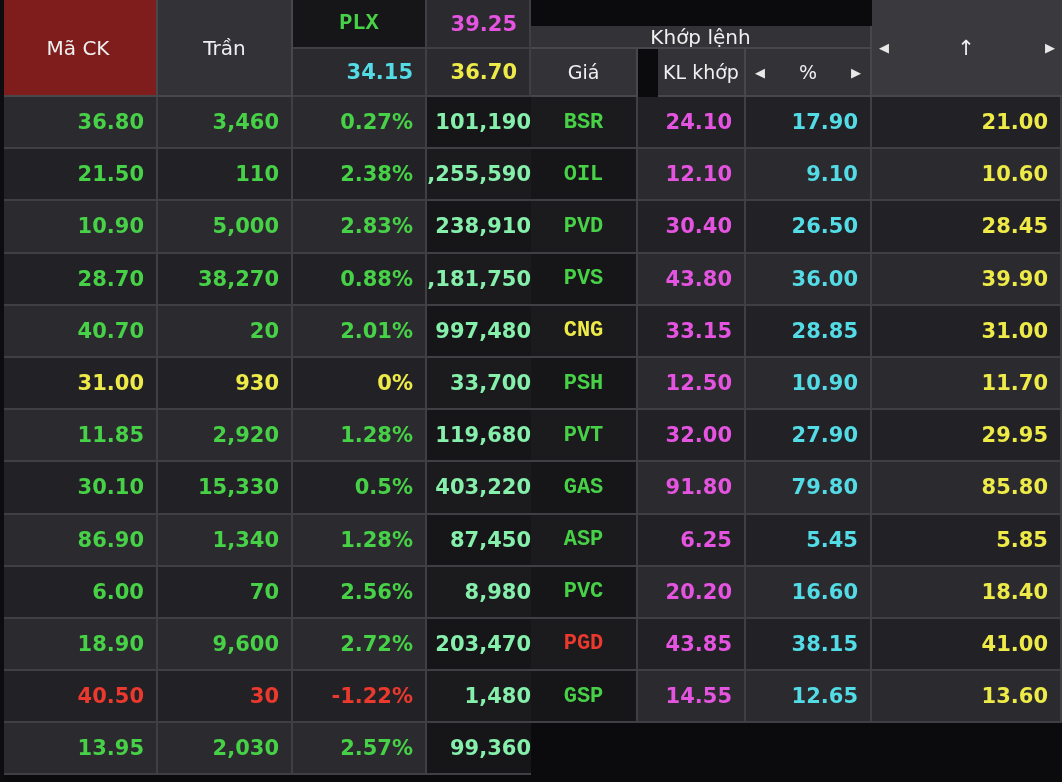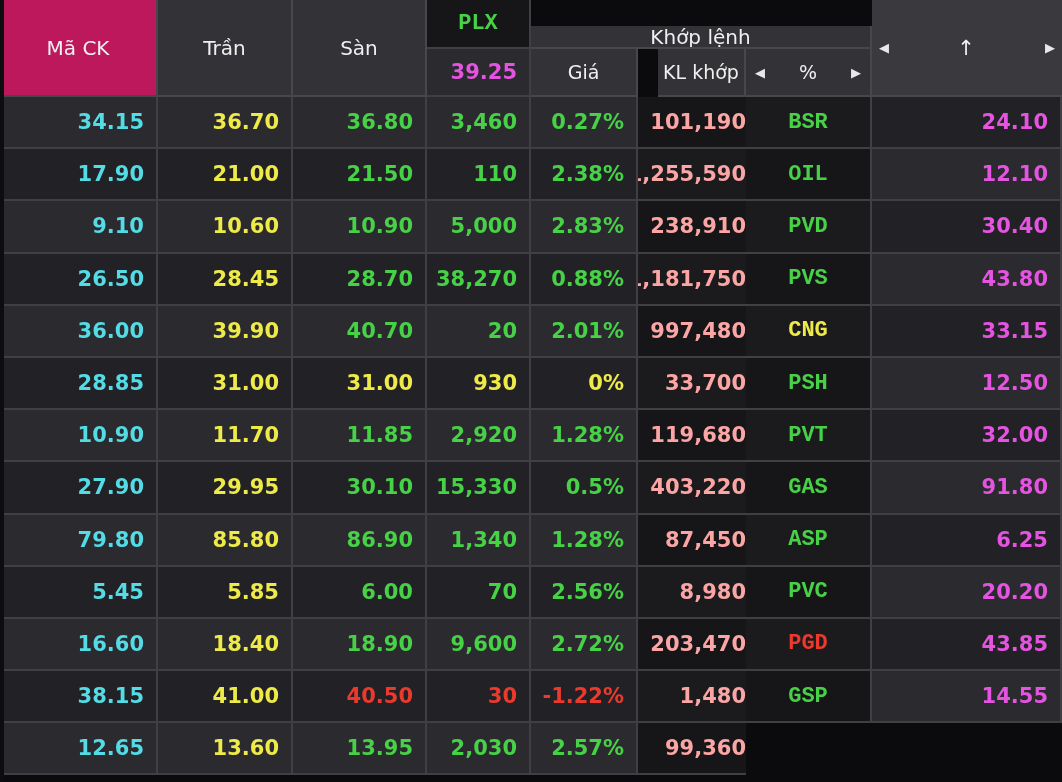--- a/index.html
+++ b/index.html
@@ -12,58 +12,57 @@
     grid-template-columns:158px 135px 134px 104px 107px 108px 126px 190px;
     grid-template-rows:49px 48px repeat(13,52.2px);
     overflow:hidden;
   }
   .edge-strip{position:absolute;left:0;top:0;width:4px;height:100%;background:#0d0d0f;z-index:5;}
   .cell{box-sizing:border-box;border-right:2px solid #404044;border-bottom:2px solid #404044;
         display:flex;align-items:center;overflow:hidden;}
   .lastcol{border-right:none;}
   
   .hdr{background:#333337;color:#f0f0f0;font-size:20px;justify-content:center;border-right:2px solid #48484c;border-bottom:2px solid #48484c;}
-  .hdr-symbol{grid-column:1;grid-row:1 / span 2;background:#be185d;}
+  .hdr-symbol{grid-column:1;grid-row:1 / span 2;background:#7f1d1d;}
   .hdr-ceiling{grid-column:2;grid-row:1 / span 2;}
   .hdr-floor{grid-column:3;grid-row:1 / span 2;}
   .hdr-ref{grid-column:4;grid-row:1 / span 2;}
   .hdr-group{grid-column:5 / span 3;grid-row:1;margin-top:26px;}
   .hdr-sub{grid-row:2;font-size:19px;}
   .hdr-price{grid-column:5;}
   .hdr-vol{grid-column:6;margin-left:20px;}
   .hdr-pct{grid-column:7;justify-content:space-between;padding:0 9px;}
   .hdr-total{grid-column:8;grid-row:1 / span 2;background:#3a3a3e;justify-content:space-between;padding:0 7px;border-right:none;}
   .hdr-total .lbl{flex:1;text-align:center;line-height:1.2;}
   .arrow{color:#e8e8e8;font-size:13px;}
   .up-arrow{color:#f0f0f0;font-size:21px;font-weight:400;margin-right:2px;}
   
   .row{display:contents;}
   .num{justify-content:flex-end;padding-right:12px;font-weight:bold;font-size:21px;}
   .sym{justify-content:center;font-weight:bold;font-size:22px;font-family:Liberation Mono, monospace;}
-  .total{padding-right:0;color:#fca5a5;}
+  .total{padding-right:0;color:#86efac;}
   .row.odd  .mid{background:#2b2b2f;}
   .row.even .mid{background:#222226;}
   .row.odd  .dark{background:#161619;}
   .row.even .dark{background:#1b1b1e;}
   
   .up{color:var(--up);}
   .down{color:var(--down);}
   .ceil{color:var(--ceiling);}
   .floor{color:var(--floor);padding-left:26px;}
   .ref{color:var(--reference);}
 </style>
 </head>
 <body>
 
 <div class="board" id="board">
   <div class="edge-strip"></div>
 
   <div class="cell hdr hdr-symbol">Mã CK</div>
   <div class="cell hdr hdr-ceiling">Trần</div>
-  <div class="cell hdr hdr-floor">Sàn</div>
   <div class="cell hdr hdr-group">Khớp lệnh</div>
 
   <div class="cell hdr hdr-sub hdr-price">Giá</div>
   <div class="cell hdr hdr-sub hdr-vol">KL khớp</div>
   <div class="cell hdr hdr-sub hdr-pct">
     <span class="arrow">◀</span>
     <span>%</span>
     <span class="arrow">▶</span>
   </div>
 

